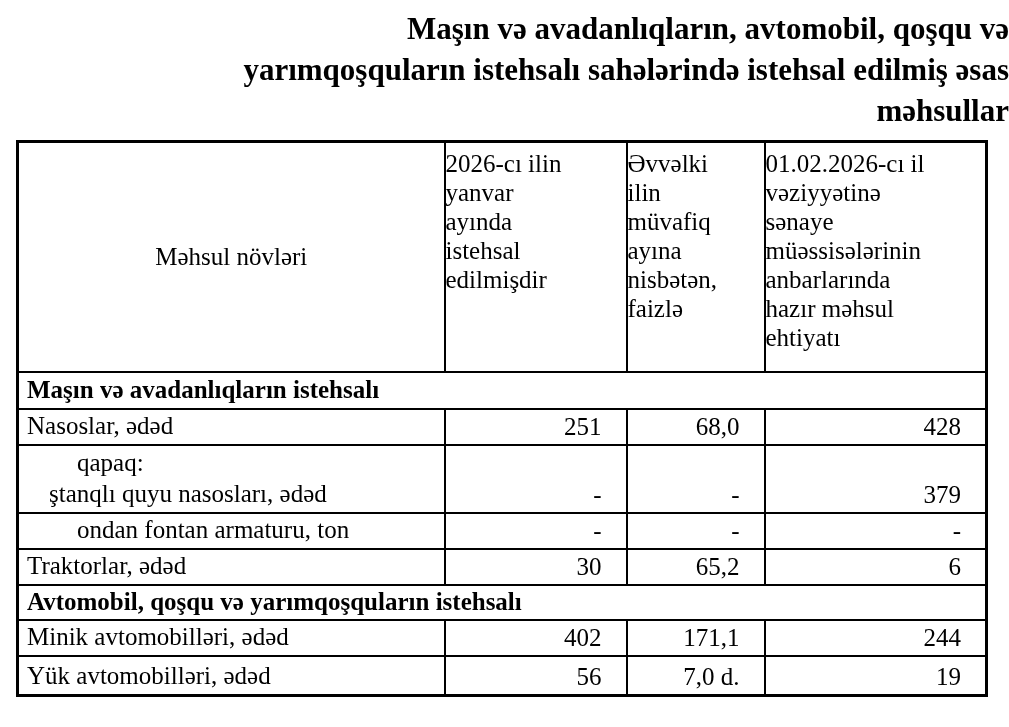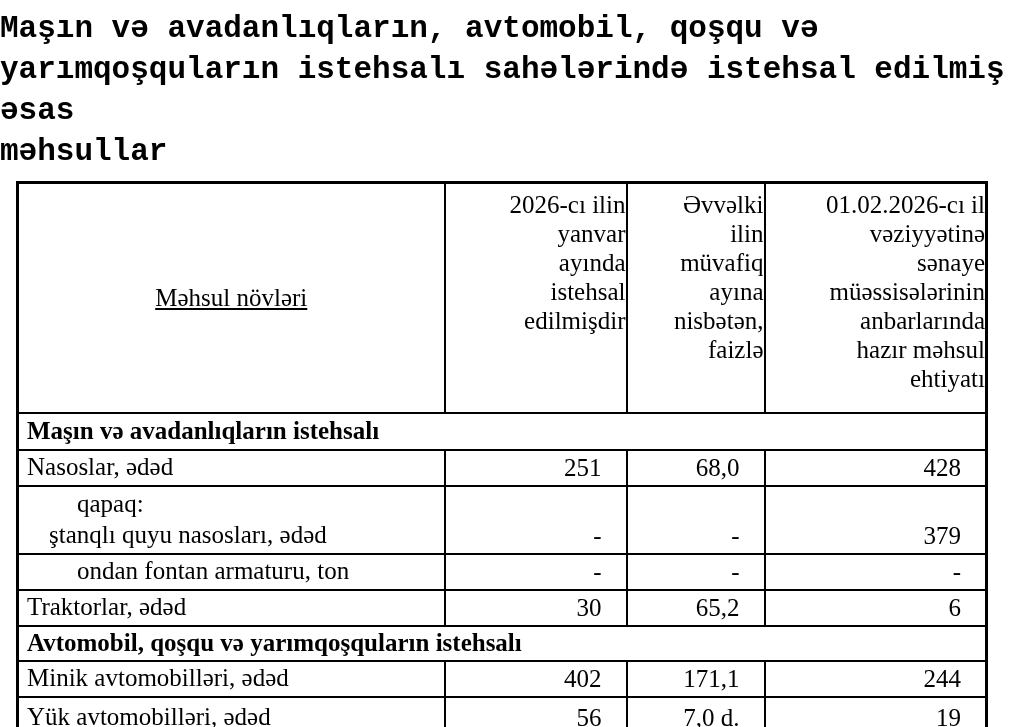--- a/index.html
+++ b/index.html
@@ -13,26 +13,25 @@
     color: #000000;
   }
   .page {
     width: 1009px;
     height: 727px;
     position: relative;
   }
   .title {
     margin: 0;
     padding-top: 8px;
-    text-align: left;
+    text-align: right;
     font-size: 31px;
     line-height: 41px;
     font-weight: bold;
     white-space: pre-line;
-    font-family: Liberation Mono, monospace;
   }
   table.products {
     border-collapse: collapse;
     table-layout: fixed;
     margin-left: 16px;
     margin-top: 9px;
     width: 969px;
   }
   table.products, table.products th, table.products td {
     border: 2px solid #000000;
@@ -41,29 +40,28 @@
     border-width: 3px;
   }
   th, td {
     font-weight: normal;
     font-size: 25px;
     padding: 0;
     overflow: hidden;
   }
   th.col-head {
     vertical-align: top;
-    text-align: right;
+    text-align: left;
     padding-top: 6px;
     line-height: 29px;
     white-space: pre-line;
   }
   th.col-name {
     vertical-align: middle;
     text-align: center;
-    text-decoration: underline;
   }
   td.section {
     font-weight: bold;
     text-align: left;
     padding-left: 8px;
     vertical-align: middle;
     font-size: 25px;
   }
   td.name {
     text-align: left;

